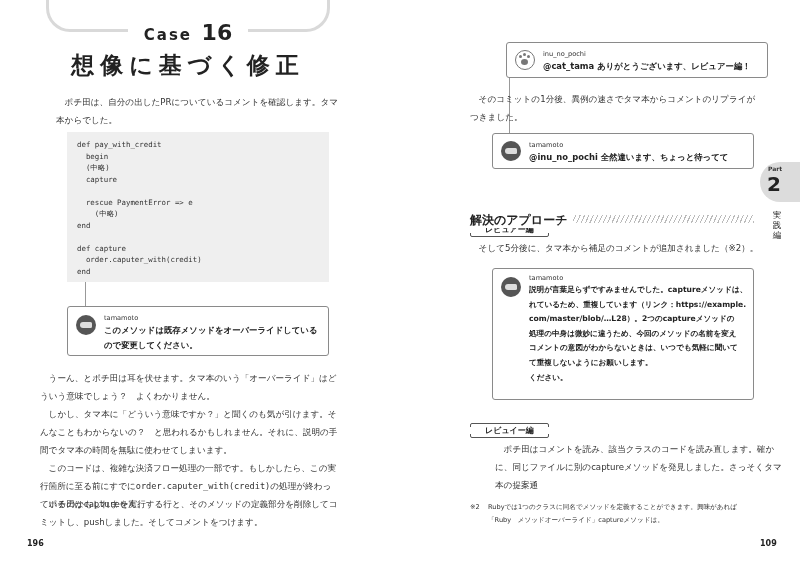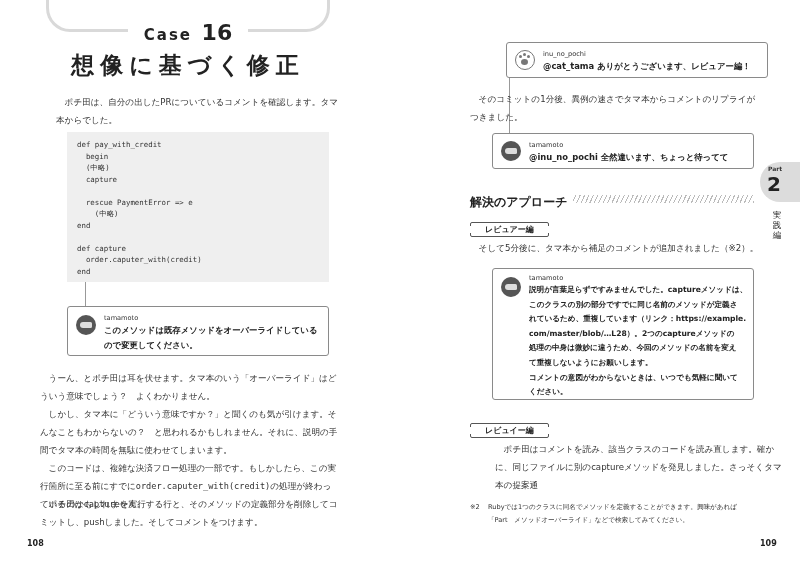--- a/index.html
+++ b/index.html
@@ -60,21 +60,21 @@
   }
   .avatar-paw { background: #fff; border: 1.5px solid #777; }
   .paw-pad { position: absolute; background: #777; border-radius: 50%; }
   .comment-user { font-size: 6.6px; color: #333; line-height: 10px; }
   .comment-text { font-size: 8.4px; font-weight: bold; color: #222; line-height: 15px; }
 
   .page-num { position: absolute; font-size: 8px; font-weight: bold; color: #222; }
 
   
   .section-heading {
-    position: absolute; left: 70px; top: 191px; width: 284px; height: 16px;
+    position: absolute; left: 70px; top: 211px; width: 284px; height: 16px; font-family: Liberation Mono, monospace;
   }
   .section-title { font-size: 12px; font-weight: bold; color: #222; background: #fff; padding-right: 6px; position: relative; z-index: 1; }
   .section-hatch {
     position: absolute; left: 102px; right: 0; top: 4px; height: 8px;
     background: repeating-linear-gradient(115deg, transparent 0 3px, #bbb 3px 4px);
   }
   .tag-box {
     position: absolute; height: 15px; padding: 0 14px;
     border: 1px solid #555; border-radius: 2px;
     font-size: 8px; font-weight: bold; line-height: 13px; color: #222;
@@ -137,21 +137,21 @@
       <div class="avatar avatar-fish" style="top:8px;"></div>
       <div class="comment-user">tamamoto</div>
       <div class="comment-text">このメソッドは既存メソッドをオーバーライドしているので変更してください。</div>
     </div>
 
     <div class="para" style="left:40px; top:405px; width:300px;">しかし、タマ本に「どういう意味ですか？」と聞くのも気が引けます。そんなこともわからないの？　と思われるかもしれません。それに、説明の手間でタマ本の時間を無駄に使わせてしまいます。</div>
     <div class="para" style="left:40px; top:369px; width:300px;">うーん、とポチ田は耳を伏せます。タマ本のいう「オーバーライド」はどういう意味でしょう？　よくわかりません。</div>
     <div class="para" style="left:40px; top:459px; width:300px;"><span>このコードは、複雑な決済フロー処理の一部です。もしかしたら、この実行箇所に至る前にすでに</span><span class="mono">order.caputer_with(credit)</span><span>の処理が終わっているのかもしれません。</span></div>
     <div class="para" style="left:40px; top:495px; width:300px;"><span>ポチ田は</span><span class="mono">capture</span><span>を実行する行と、そのメソッドの定義部分を削除してコミットし、pushしました。そしてコメントをつけます。</span></div>
 
-    <div class="page-num" style="left:27px; top:539px;">108</div>
+    <div class="page-num" style="left:27px; top:539px;">196</div>
   </div>
 
   <div class="page page-right">
     <div class="comment" style="left:106px; top:42px; width:262px; height:36px;">
       <div class="avatar avatar-paw" style="top:7px;">
         <span class="paw-pad" style="left:5px; top:8px; width:7px; height:6px;"></span>
         <span class="paw-pad" style="left:3px; top:4px; width:3px; height:3px;"></span>
         <span class="paw-pad" style="left:7px; top:2px; width:3px; height:3px;"></span>
         <span class="paw-pad" style="left:11px; top:4px; width:3px; height:3px;"></span>
       </div>
@@ -176,38 +176,37 @@
 
     <div class="tag-box" style="left:70px; top:222px;">レビュアー編</div>
 
     <div class="para" style="left:70px; top:239px; width:290px;">そして5分後に、タマ本から補足のコメントが追加されました（※2）。</div>
 
     <div class="comment" style="left:92px; top:268px; width:262px; height:132px; padding-top:4px;">
       <div class="avatar avatar-fish" style="top:8px;"></div>
       <div class="comment-user">tamamoto</div>
       <div class="comment-text" style="font-size:7.6px; line-height:14.6px; white-space:nowrap;">
         <div>説明が言葉足らずですみませんでした。captureメソッドは、</div>
-        <div>このクラスの別の部分ですでに同じ名前のメソッドが定義さ</div>
         <div>れているため、重複しています（リンク：https://example.</div>
         <div>com/master/blob/…L28）。2つのcaptureメソッドの</div>
         <div>処理の中身は微妙に違うため、今回のメソッドの名前を変え</div>
+        <div>コメントの意図がわからないときは、いつでも気軽に聞いて</div>
         <div>て重複しないようにお願いします。</div>
-        <div>コメントの意図がわからないときは、いつでも気軽に聞いて</div>
         <div>ください。</div>
       </div>
     </div>
 
     <div class="tag-box" style="left:70px; top:423px;">レビュイー編</div>
 
     <div class="para" style="left:68px; top:440px; width:292px;margin-left:27px;">ポチ田はコメントを読み、該当クラスのコードを読み直します。確かに、同じファイルに別のcaptureメソッドを発見しました。さっそくタマ本の提案通</div>
 
     <div class="footnote" style="left:70px; top:501px; width:300px; padding-left:18px;">
       <span class="fn-mark">※2</span>
       <div>Rubyでは1つのクラスに同名でメソッドを定義することができます。興味があれば</div>
-      <div>「Part　メソッドオーバーライド」などで検索してみてください。</div>
+      <div>「Ruby　メソッドオーバーライド」captureメソッドは。</div>
     </div>
 
     <div class="page-num" style="left:360px; top:539px;">109</div>
   </div>
 
   <div class="part-tab"></div>
   <div class="part-label">Part</div>
   <div class="part-num">2</div>
   <div class="part-name">実践編</div>
 </div>

